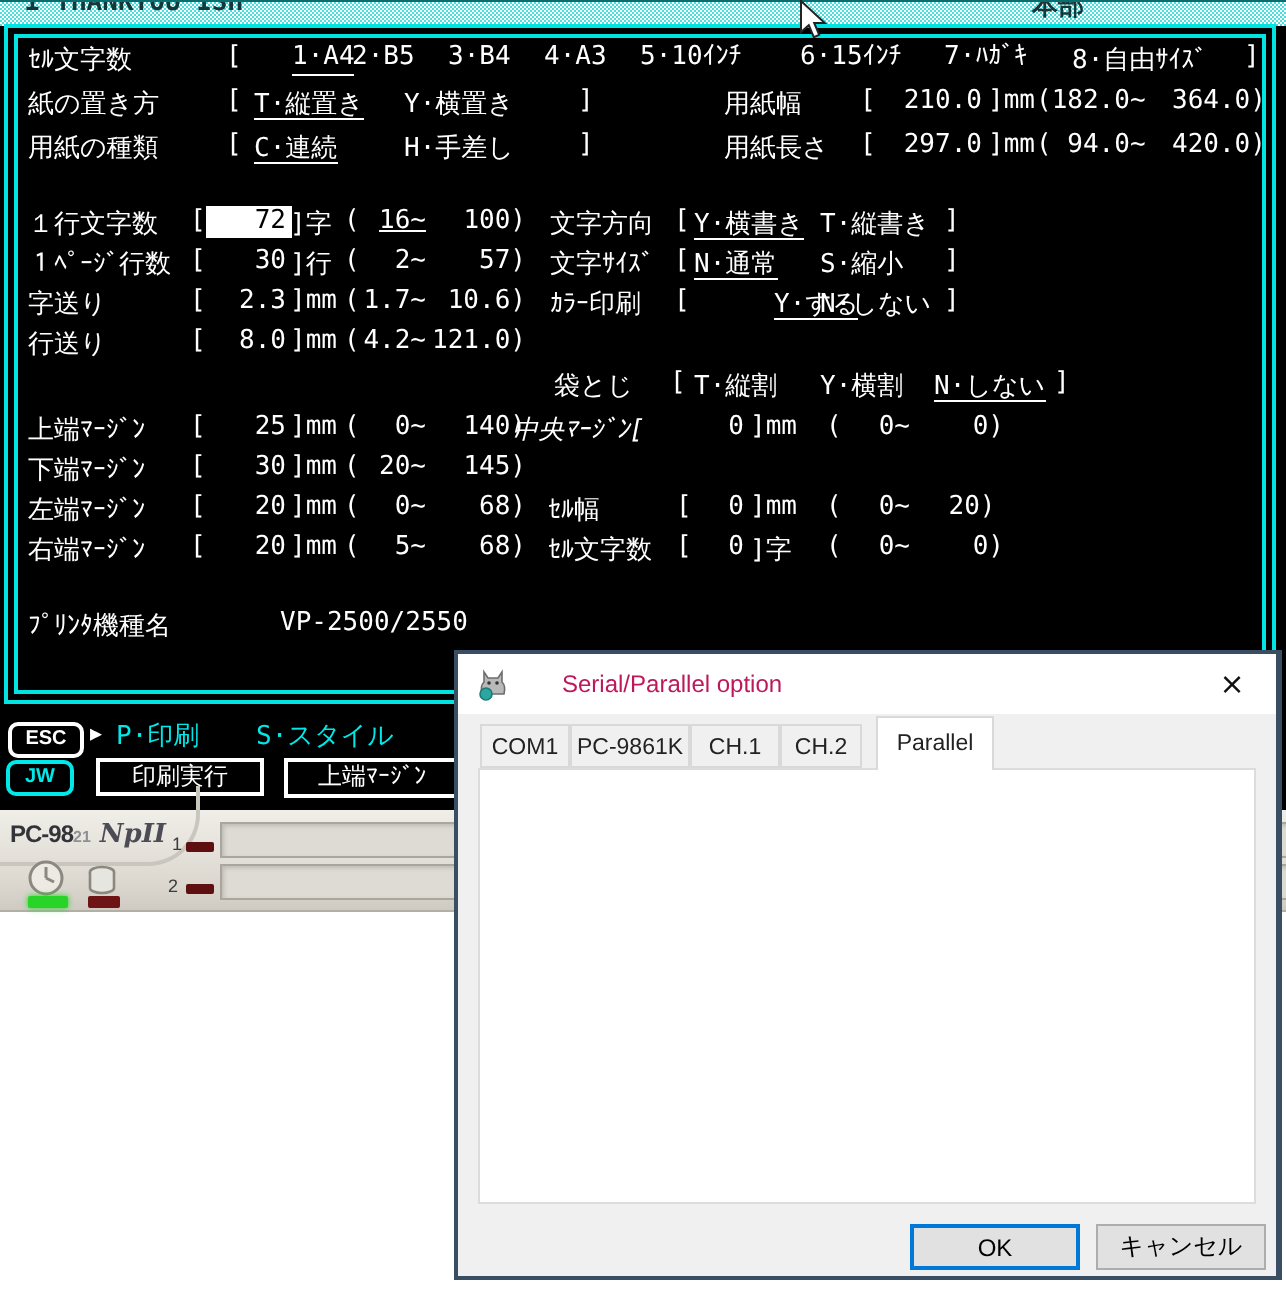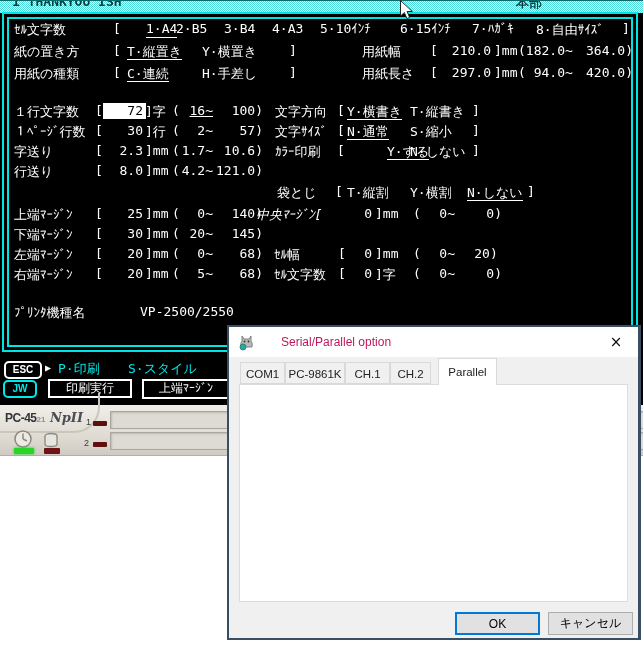--- a/index.html
+++ b/index.html
@@ -222,21 +222,21 @@
     <div class="keybox" style="left:3px;top:380px;width:30px;height:14px;border-color:#00e8e8;color:#00e8e8;">
       <span>JW</span>
     </div>
     <div class="fkey" style="left:48px;top:379px;width:80px;height:15px;">印刷実行</div>
     <div class="fkey" style="left:142px;top:379px;width:84px;height:16px;">上端ﾏｰｼﾞﾝ</div>
   </div>
 
   <div id="skin">
     <div class="seam"></div>
     <div id="logo">
-      <span class="l1">PC-45</span><span class="l2">21</span>
+      <span class="l1">PC-98</span><span class="l2">21</span>
       <span class="l3">NpII</span>
     </div>
     <svg class="skin-icon" style="left:13px;top:24px;" width="20" height="20">
       <circle cx="10" cy="10" r="8" fill="#eceae3" stroke="#8b887f" stroke-width="1.5"></circle>
       <line x1="10" y1="10" x2="10" y2="4.5" stroke="#8b887f" stroke-width="1.5"></line>
       <line x1="10" y1="10" x2="14" y2="12" stroke="#8b887f" stroke-width="1.5"></line>
     </svg>
     <svg class="skin-icon" style="left:42px;top:26px;" width="18" height="18">
       <ellipse cx="9" cy="5" rx="6" ry="2.5" fill="#e7e5df" stroke="#8b887f" stroke-width="1.3"></ellipse>
       <path d="M3 5 L3 13 A6 2.5 0 0 0 15 13 L15 5" fill="#e7e5df" stroke="#8b887f" stroke-width="1.3"></path>

